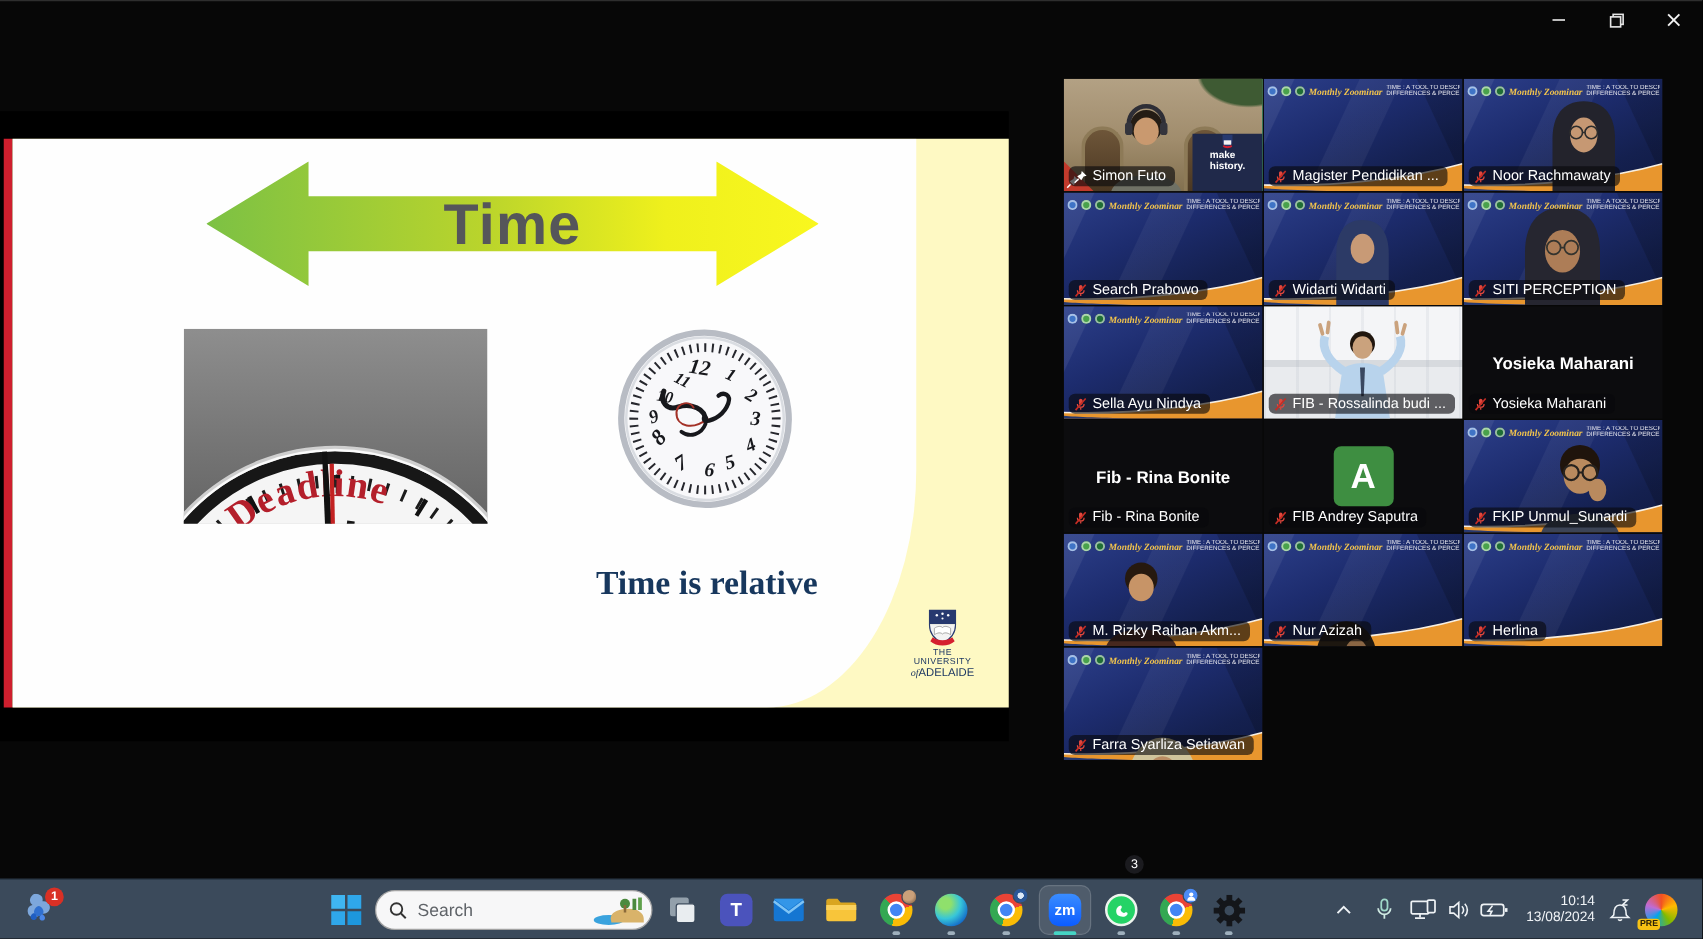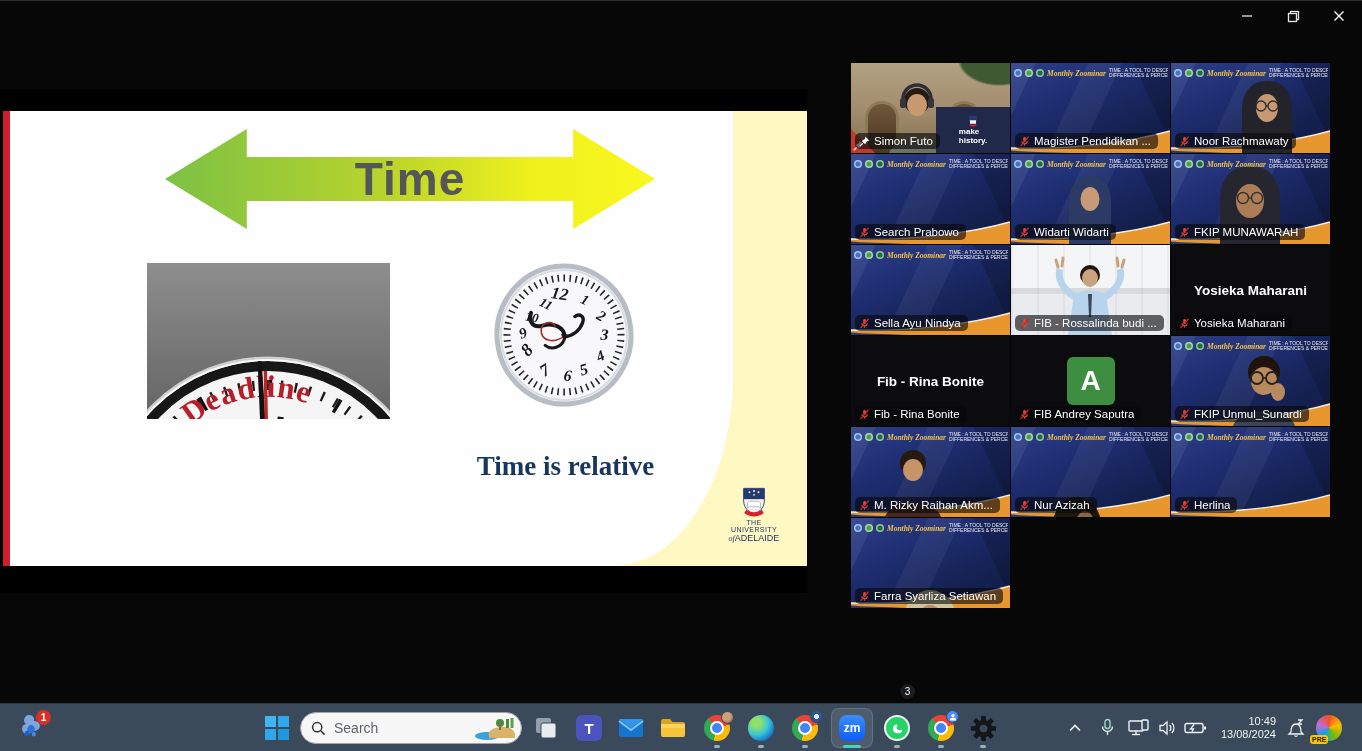--- a/index.html
+++ b/index.html
@@ -66,22 +66,22 @@
                color:#fff; font-size:28px; font-weight:bold; z-index:2; }
   .pin-wedge { position:absolute; left:0; bottom:0; width:24px; height:24px; z-index:5;
                background:#c23a2c; clip-path:polygon(0 0,0 100%,100% 100%); }
   .pin-wedge svg { position:absolute; left:2px; bottom:2px; }
   .psvg { position:absolute; inset:0; z-index:2; }
   .simon-bg { position:absolute; inset:0; background:linear-gradient(180deg,#b3a184 0%, #a08c6c 55%, #82704f 100%); }
   .door { position:absolute; bottom:0; width:34px; height:52px; background:linear-gradient(180deg,#6e5639,#4a3722);
           border-radius:17px 17px 0 0; border:3px solid #8d7a57; border-bottom:none; }
   .foliage { position:absolute; right:-10px; top:-12px; width:70px; height:40px;
              background:radial-gradient(ellipse at 70% 20%, #3e5a33 0 55%, transparent 60%); }
-  .mh-overlay { position:absolute; right:0; bottom:0; width:74px; height:46px; background:#20294a; z-index:3;
-                display:flex; flex-direction:column; align-items:center; justify-content:center; gap:1px; }
+  .mh-overlay { position:absolute; right:0; bottom:0; width:56px; height:46px; background:#20294a; z-index:3;
+                display:flex; flex-direction:column; align-items:center; gap:1px; }
   .mh-overlay .mh-text { color:#fff; font-weight:bold; font-size:8px; line-height:8.5px; text-align:left; }
   .office-bg { position:absolute; inset:0; background:linear-gradient(180deg,#f4f5f7 0 48%, #d7dade 48% 54%, #e9ebee 54% 100%); }
   .office-bg:before { content:""; position:absolute; inset:0;
         background:repeating-linear-gradient(90deg, rgba(150,160,175,.25) 0 2px, transparent 2px 26px); opacity:.5; }
   .sea-bg { position:absolute; inset:0; background:
         radial-gradient(ellipse at 50% 30%, #34506a 0 30%, transparent 70%),
         repeating-linear-gradient(100deg, rgba(255,255,255,.06) 0 2px, transparent 2px 9px),
         linear-gradient(180deg,#1a2938,#101b26); }
 
   
@@ -400,21 +400,21 @@
           <circle cx="86" cy="44" r="5.5" fill="none" stroke="#33332e" stroke-width="1.4"></circle>
           <line x1="77.5" y1="44" x2="80.5" y2="44" stroke="#33332e" stroke-width="1.4"></line>
         </svg>
         <div class="badge">
           <svg viewBox="0 0 12 12" width="11" height="11">
             <rect x="4.6" y="1" width="3" height="5.6" rx="1.5" fill="#e0473d"></rect>
             <path d="M3.2,5.6 a2.9,2.9 0 0 0 5.8,0" fill="none" stroke="#e0473d" stroke-width="1.1"></path>
             <line x1="6.1" y1="8.8" x2="6.1" y2="10.6" stroke="#e0473d" stroke-width="1.1"></line>
             <line x1="1.6" y1="11" x2="10.4" y2="0.8" stroke="#c62d24" stroke-width="1.4"></line>
           </svg>
-          <span>FKIP MUNAWARAH</span>
+          <span>SITI PERCEPTION</span>
         </div>
       </div>
       <div class="tile">
         <div class="vbg"></div>
         <div class="banner">
           <span class="blogo l1"></span>
           <span class="blogo l2"></span>
           <span class="blogo l3"></span>
           <span class="btitle">Monthly Zoominar</span>
           <span class="bcap">TIME : A TOOL TO DESCRIBE CULTURE<br>DIFFERENCES &amp; PERCEPTION IN CULTURE</span>
@@ -800,21 +800,21 @@
     </div>
     <div class="tb-abs" style="left:1184px;">
       <svg width="23" height="14" viewBox="0 0 23 14">
         <rect x="1" y="2.5" width="18" height="9" rx="2" fill="none" stroke="#eef2f5" stroke-width="1.4"></rect>
         <rect x="20" y="5.5" width="2" height="3" fill="#eef2f5"></rect>
         <path d="M10,3.5 L6.5,8 L9.5,8 L8,10.8" fill="none" stroke="#eef2f5" stroke-width="1.3"></path>
       </svg>
     </div>
     <div class="tb-abs" style="left:1212px;width:64px;justify-content:flex-end;">
       <div class="tray-text">
-        <div>10:49</div>
+        <div>10:14</div>
         <div>13/08/2024</div>
       </div>
     </div>
     <div class="tb-abs" style="left:1286px;">
       <svg width="20" height="20" viewBox="0 0 20 20">
         <path d="M5,14 C5,9 6,6 10,6 C14,6 15,9 15,14 L17,16 L3,16 Z" fill="none" stroke="#eef2f5" stroke-width="1.3"></path>
         <path d="M8.5,17.5 a1.8,1.8 0 0 0 3,0" fill="none" stroke="#eef2f5" stroke-width="1.3"></path>
         <path d="M12,2 L16,2 L12,6 L16,6" fill="none" stroke="#eef2f5" stroke-width="1.3"></path>
       </svg>
     </div>

